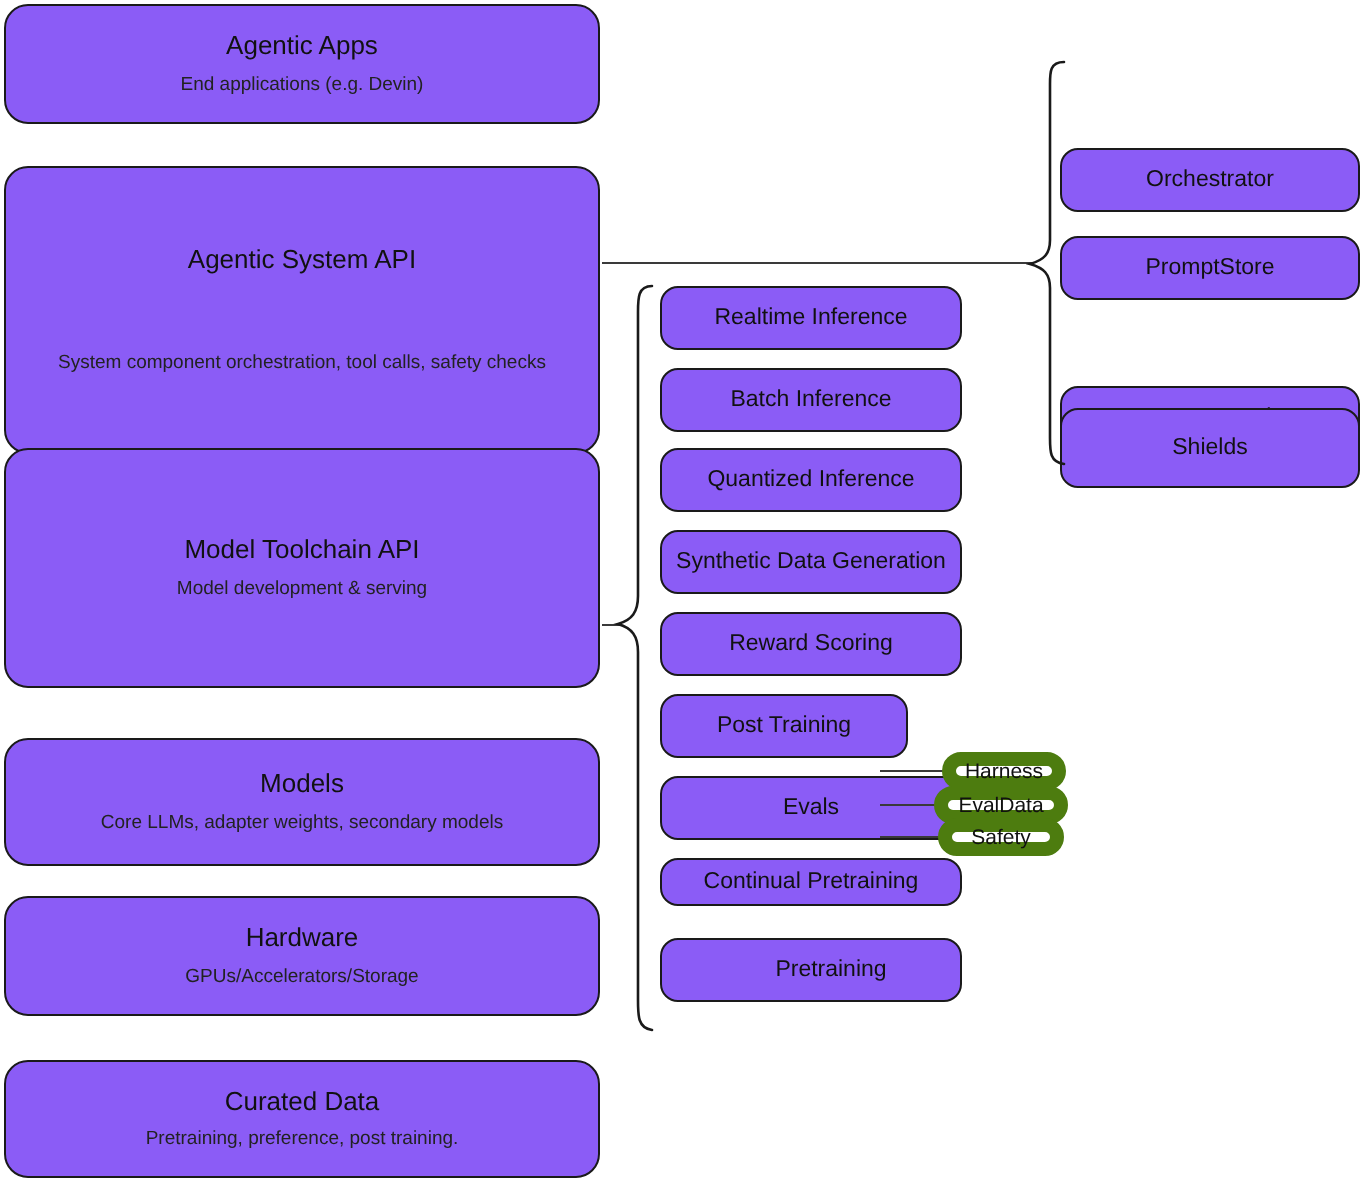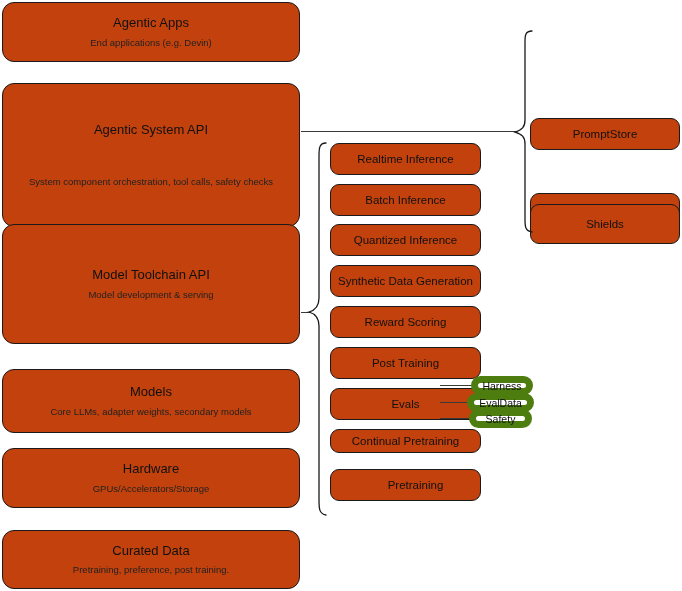--- a/index.html
+++ b/index.html
@@ -17,21 +17,21 @@
     height: 591px;
     overflow: hidden;
     background: #ffffff;
   }
 
   .node {
     position: absolute;
     box-sizing: border-box;
     border: 1px solid #1a1a1a;
     border-radius: 10px;
-    background: #c2410c;
+    background: #8b5cf6;
     display: flex;
     flex-direction: column;
     align-items: center;
     justify-content: center;
     text-align: center;
     line-height: 1.25;
   }
 
   
   .layer {
@@ -146,21 +146,21 @@
   </div>
   <div class="node chip" style="left:330px; top:224px; width:151px; height:32px;">
     <span>Quantized Inference</span>
   </div>
   <div class="node chip" style="left:330px; top:265px; width:151px; height:32px;">
     <span>Synthetic Data Generation</span>
   </div>
   <div class="node chip" style="left:330px; top:306px; width:151px; height:32px;">
     <span>Reward Scoring</span>
   </div>
-  <div class="node chip" style="left:330px; top:347px; width:151px; height:32px;">
+  <div class="node chip" style="left:330px; top:347px; width:124px; height:32px;">
     <span>Post Training</span>
   </div>
   <div class="node chip" style="left:330px; top:388px; width:151px; height:32px;">
     <span>Evals</span>
   </div>
   <div class="node chip" style="left:330px; top:429px; width:151px; height:24px;">
     <span>Continual Pretraining</span>
   </div>
   <div class="node chip" style="left:330px; top:469px; width:151px; height:32px;padding-left:20px;">
     <span>Pretraining</span>
@@ -169,20 +169,23 @@
   <div class="pill" style="left:471px; top:376px; width:62px; height:19px;">
     <span>Harness</span>
   </div>
   <div class="pill" style="left:467px; top:393px; width:67px; height:19px;">
     <span>EvalData</span>
   </div>
   <div class="pill" style="left:469px; top:409px; width:63px; height:19px;">
     <span>Safety</span>
   </div>
 
+  <div class="node chip" style="left:530px; top:74px; width:150px; height:32px;">
+    <span>Orchestrator</span>
+  </div>
   <div class="node chip" style="left:530px; top:118px; width:150px; height:32px;">
     <span>PromptStore</span>
   </div>
   <div class="node chip" style="left:530px; top:161px; width:150px; height:32px;margin-top:32px;">
     <span>MemoryBank</span>
   </div>
   <div class="node chip" style="left:530px; top:204px; width:150px; height:40px;">
     <span>Shields</span>
   </div>
 

